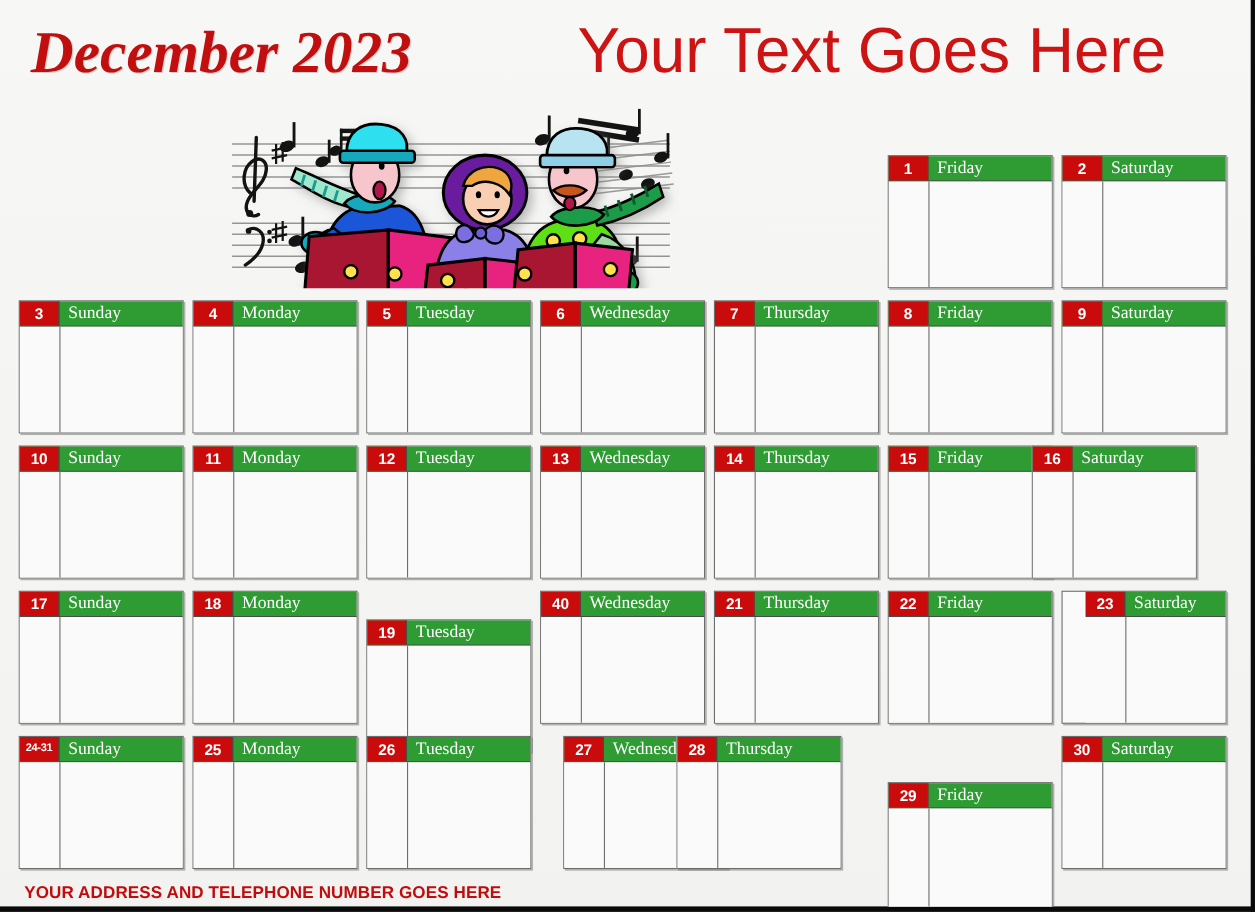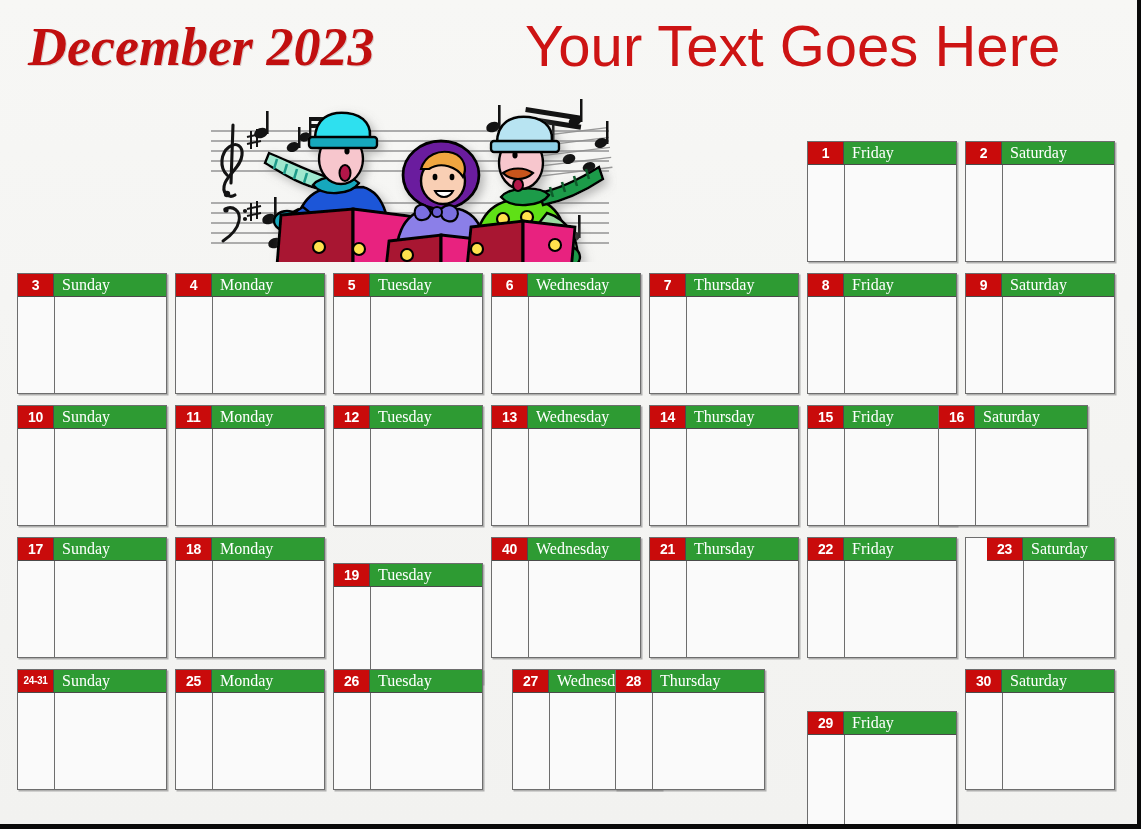--- a/index.html
+++ b/index.html
@@ -590,14 +590,15 @@
         <div class="day-cell" style="left: 965px;">
           <div class="cell-head">
             <div class="daynum">30</div>
             <div class="dayname">Saturday</div>
           </div>
           <div class="cell-body"></div>
         </div>
       </div>
     </div>
 
+  <div id="footer-text">YOUR ADDRESS AND TELEPHONE NUMBER GOES HERE</div>
 
 </div>
 
 </body></html>

